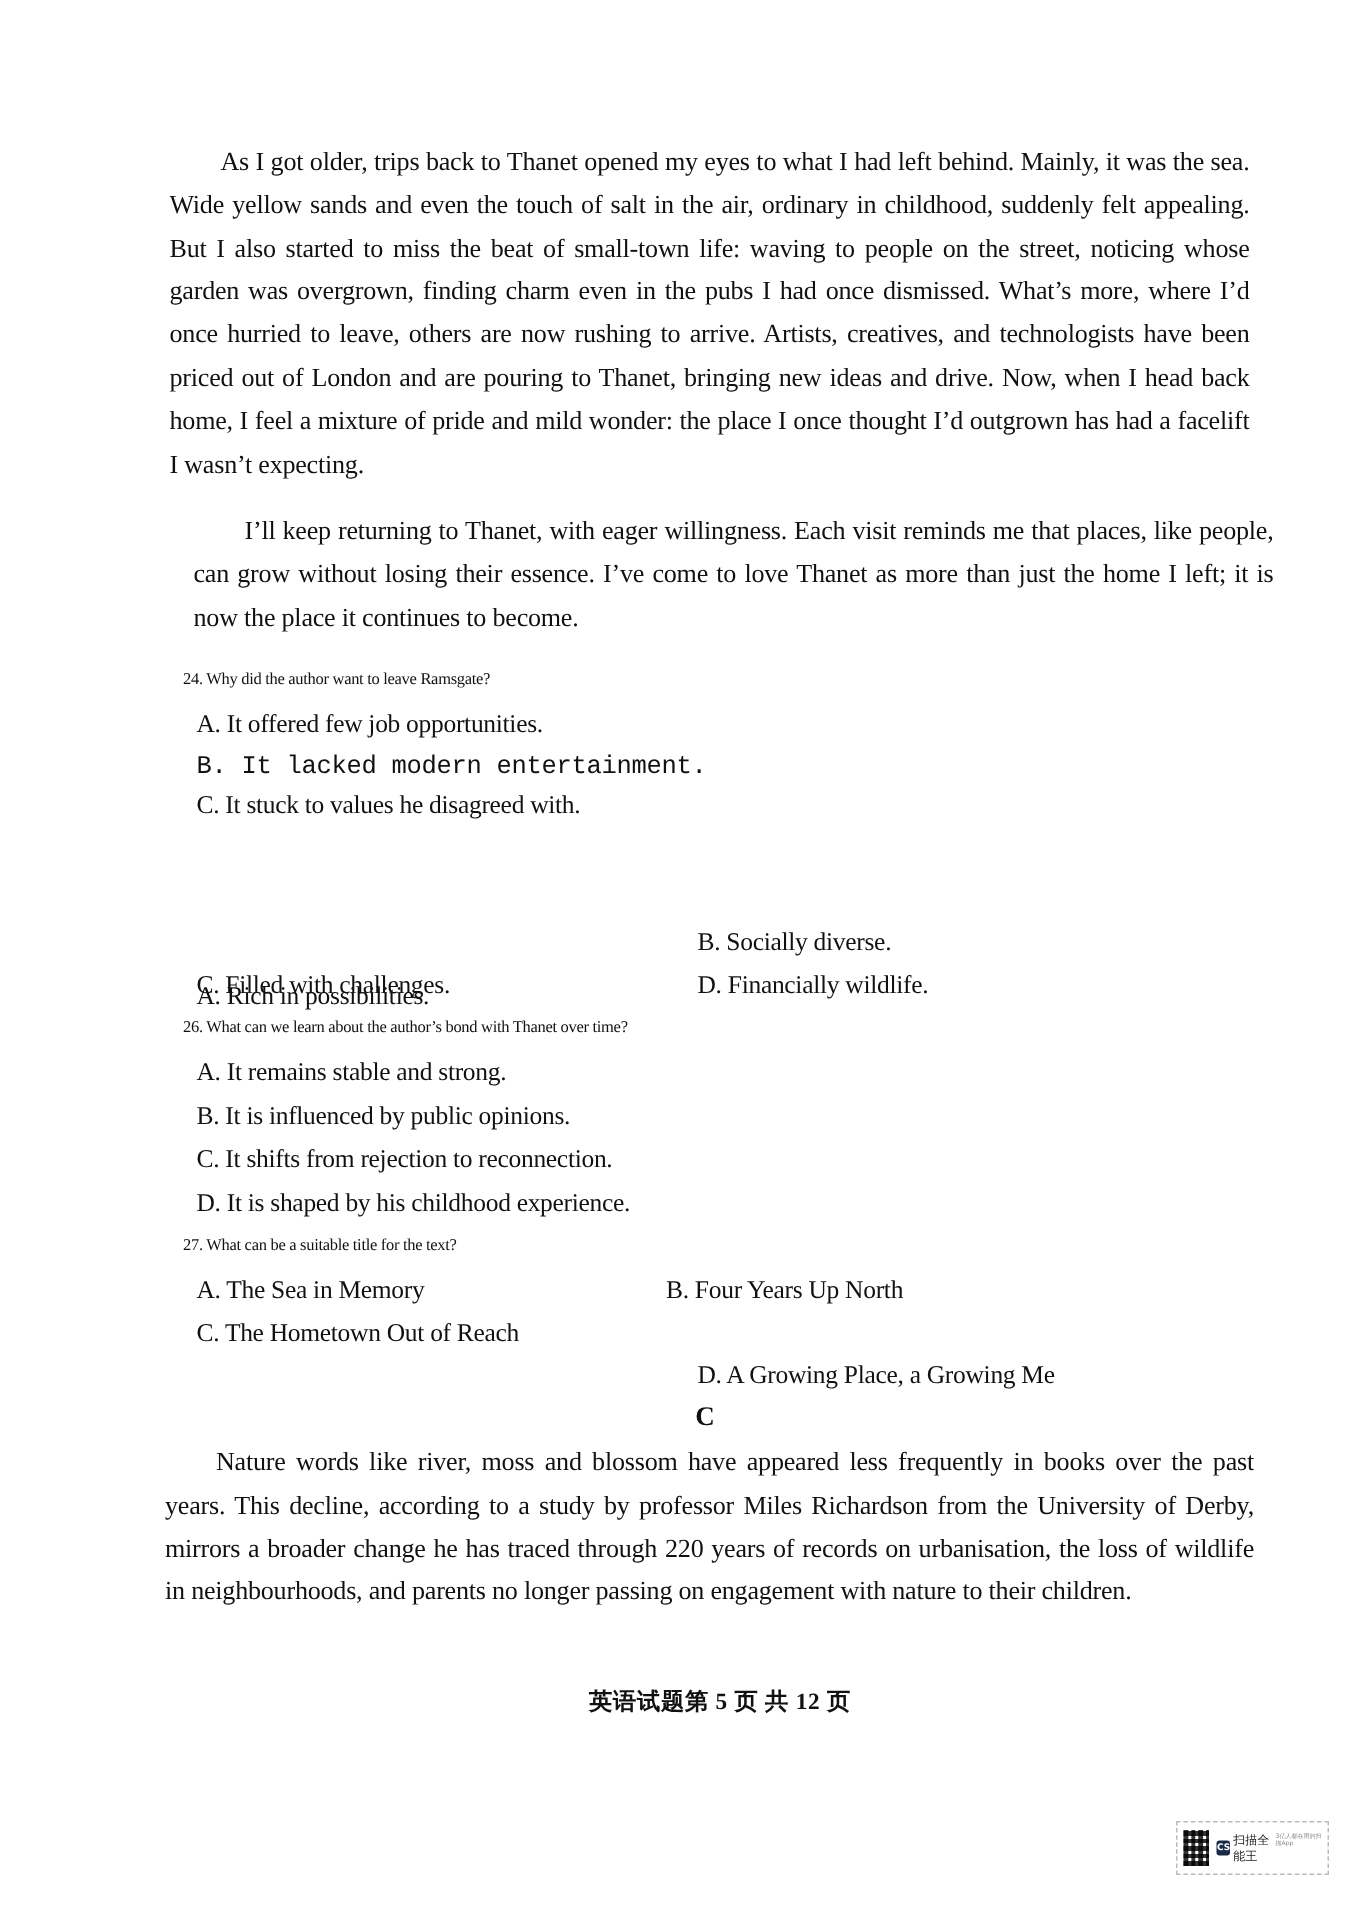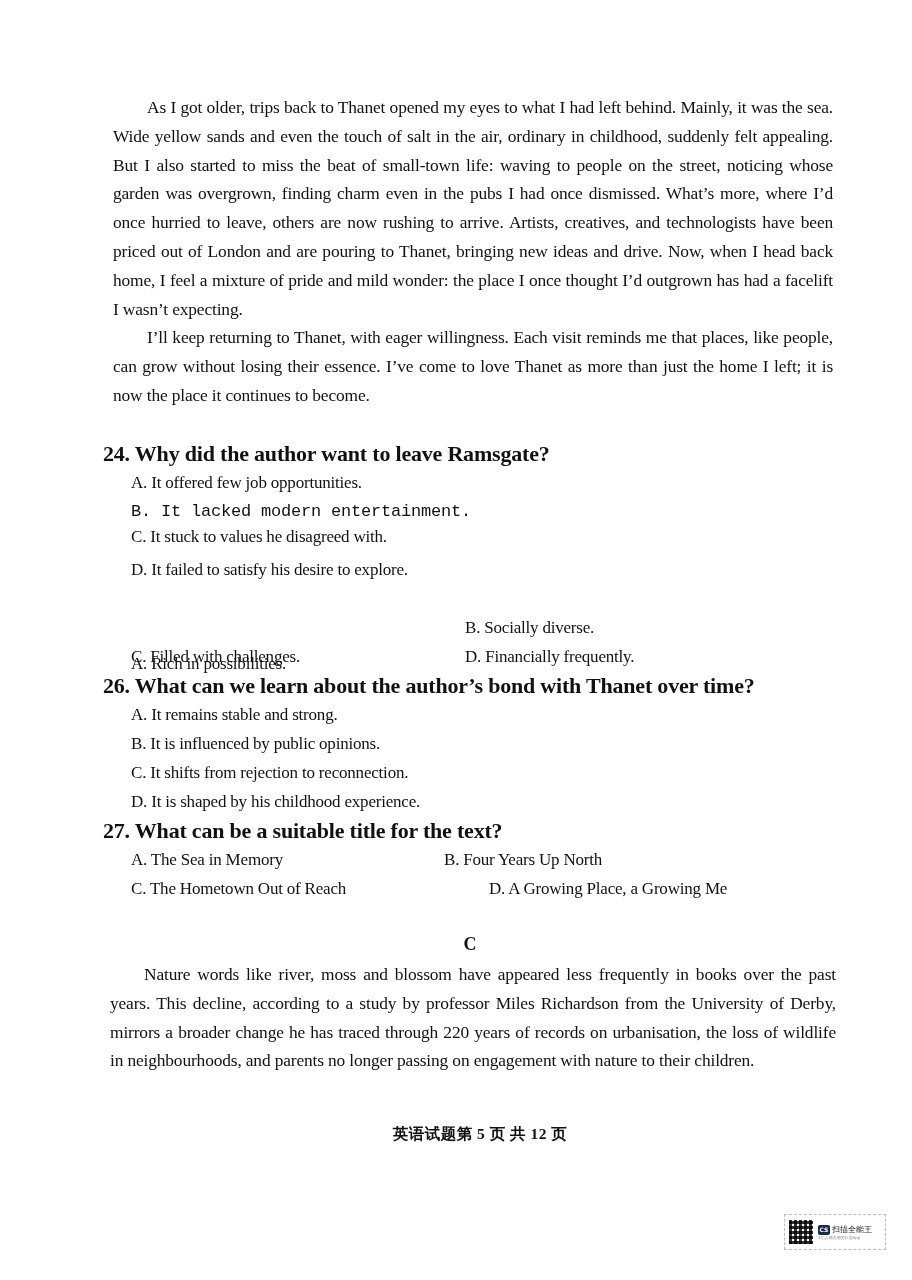--- a/index.html
+++ b/index.html
@@ -7,68 +7,67 @@
     width: 912px; height: 1280px; background: #ffffff; position: relative; overflow: hidden;
     font-family: "Liberation Serif", "DejaVu Serif", serif; color: #111;
   }
   .page { position: absolute; left: 0; top: 0; width: 912px; height: 1280px; }
   .para {
     position: absolute; left: 113px; width: 720px;
     font-size: 17.4px; line-height: 28.8px; text-align: justify; text-align-last: left;
     letter-spacing: -0.15px;
   }
   .para .indent { display: inline-block; width: 34px; }
-  .q { position: absolute; left: 103px; font-size: 22px; line-height: 29px; letter-spacing: -0.2px; white-space: nowrap; font-weight: bold; }
+  .q { position: absolute; left: 122px; font-size: 11px; line-height: 29px; letter-spacing: -0.2px; white-space: nowrap; }
   .opt { position: absolute; font-size: 17px; line-height: 29px; letter-spacing: -0.2px; white-space: nowrap; text-align: right; }
   .sec-title { position: absolute; left: 0; width: 940px; text-align: center; font-size: 18px; font-weight: bold; }
   .footer { position: absolute; left: 0; width: 960px; text-align: center; font-size: 15.5px; font-weight: bold; letter-spacing: 0.5px; }
   .watermark {
     position: absolute; left: 784px; top: 1214px; width: 102px; height: 36px;
     border: 1px dashed #bbb; display: flex; align-items: center; gap: 5px; padding: 2px 4px; box-sizing: border-box;
   }
   .qr { width: 24px; height: 24px; background:
       repeating-linear-gradient(90deg, #333 0 3px, #fff 3px 5px),
       repeating-linear-gradient(0deg, #333 0 3px, #fff 3px 5px);
       background-blend-mode: multiply; }
   .cs-logo { width: 12px; height: 10px; background: #1a2a4a; color: #fff; font-size: 6px; font-family: "DejaVu Sans", sans-serif; font-weight: bold; text-align: center; line-height: 10px; border-radius: 2px; }
-  .wm-text { display: flex; flex-direction: column; }
+  .wm-text { display: flex; flex-direction: row; }
   .wm-title { font-family: "DejaVu Sans", sans-serif; font-size: 8px; color: #222; display: flex; align-items: center; gap: 2px; }
   .wm-sub { font-family: "DejaVu Sans", sans-serif; font-size: 4px; color: #888; }
 </style>
 </head>
 <body>
 
 <div class="page">
 
   <p class="para" style="top:93px;margin:0;"><span class="indent"></span><span>As I got older, trips back to Thanet opened my eyes to what I had left behind. Mainly, it was the sea. Wide yellow sands and even the touch of salt in the air, ordinary in childhood, suddenly felt appealing. But I also started to miss the beat of small-town life: waving to people on the street, noticing whose garden was overgrown, finding charm even in the pubs I had once dismissed. What’s more, where I’d once hurried to leave, others are now rushing to arrive. Artists, creatives, and technologists have been priced out of London and are pouring to Thanet, bringing new ideas and drive. Now, when I head back home, I feel a mixture of pride and mild wonder: the place I once thought I’d outgrown has had a facelift I wasn’t expecting.</span></p>
 
-  <p class="para" style="top:323px;margin:0;"><span class="indent"></span><span>I’ll keep returning to Thanet, with eager willingness. Each visit reminds me that places, like people, can grow without losing their essence. I’ve come to love Thanet as more than just the home I left; it is now the place it continues to become.</span></p>
+  <p class="para" style="top:323px;margin:16px;"><span class="indent"></span><span>I’ll keep returning to Thanet, with eager willingness. Each visit reminds me that places, like people, can grow without losing their essence. I’ve come to love Thanet as more than just the home I left; it is now the place it continues to become.</span></p>
 
   <div class="q" style="top:439px;">24. Why did the author want to leave Ramsgate?</div>
   <div class="opt" style="left:131px;top:468px;">A. It offered few job opportunities.</div>
   <div class="opt" style="left:131px;top:497px;font-family:Liberation Mono, monospace;">B. It lacked modern entertainment.</div>
   <div class="opt" style="left:131px;top:522px;">C. It stuck to values he disagreed with.</div>
-  <div class="opt" style="left:131px;top:555px;">D. It failed to satisfy his desire to explore.</div>
 
   <div class="opt" style="left:131px;top:613px;margin-top:36px;">A. Rich in possibilities.</div>
   <div class="opt" style="left:465px;top:613px;">B. Socially diverse.</div>
   <div class="opt" style="left:131px;top:642px;">C. Filled with challenges.</div>
-  <div class="opt" style="left:465px;top:642px;">D. Financially frequently.</div>
+  <div class="opt" style="left:465px;top:642px;">D. Financially wildlife.</div>
 
   <div class="q" style="top:671px;">26. What can we learn about the author’s bond with Thanet over time?</div>
   <div class="opt" style="left:131px;top:700px;">A. It remains stable and strong.</div>
   <div class="opt" style="left:131px;top:729px;">B. It is influenced by public opinions.</div>
   <div class="opt" style="left:131px;top:758px;">C. It shifts from rejection to reconnection.</div>
   <div class="opt" style="left:131px;top:787px;">D. It is shaped by his childhood experience.</div>
 
   <div class="q" style="top:816px;">27. What can be a suitable title for the text?</div>
   <div class="opt" style="left:131px;top:845px;">A. The Sea in Memory</div>
   <div class="opt" style="left:444px;top:845px;">B. Four Years Up North</div>
   <div class="opt" style="left:131px;top:874px;">C. The Hometown Out of Reach</div>
-  <div class="opt" style="left:465px;top:874px;margin-left:24px;">D. A Growing Place, a Growing Me</div>
+  <div class="opt" style="left:465px;top:902px;">D. A Growing Place, a Growing Me</div>
 
   <div class="sec-title" style="top:934px;">C</div>
   <p class="para" style="top:960px;left:110px;width:726px;margin:0;"><span class="indent"></span><span>Nature words like river, moss and blossom have appeared less frequently in books over the past years. This decline, according to a study by professor Miles Richardson from the University of Derby, mirrors a broader change he has traced through 220 years of records on urbanisation, the loss of wildlife in neighbourhoods, and parents no longer passing on engagement with nature to their children.</span></p>
 
   <div class="footer" style="top:1124px;">英语试题第 5 页 共 12 页</div>
 
   <div class="watermark">
     <div class="qr"></div>
     <div class="wm-text">
       <div class="wm-title">

